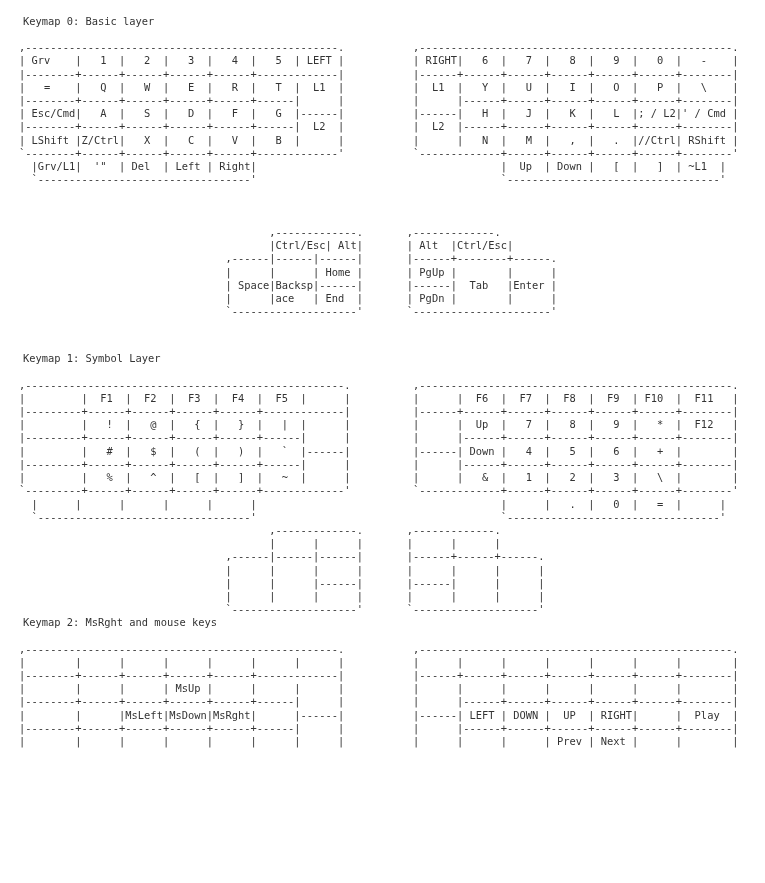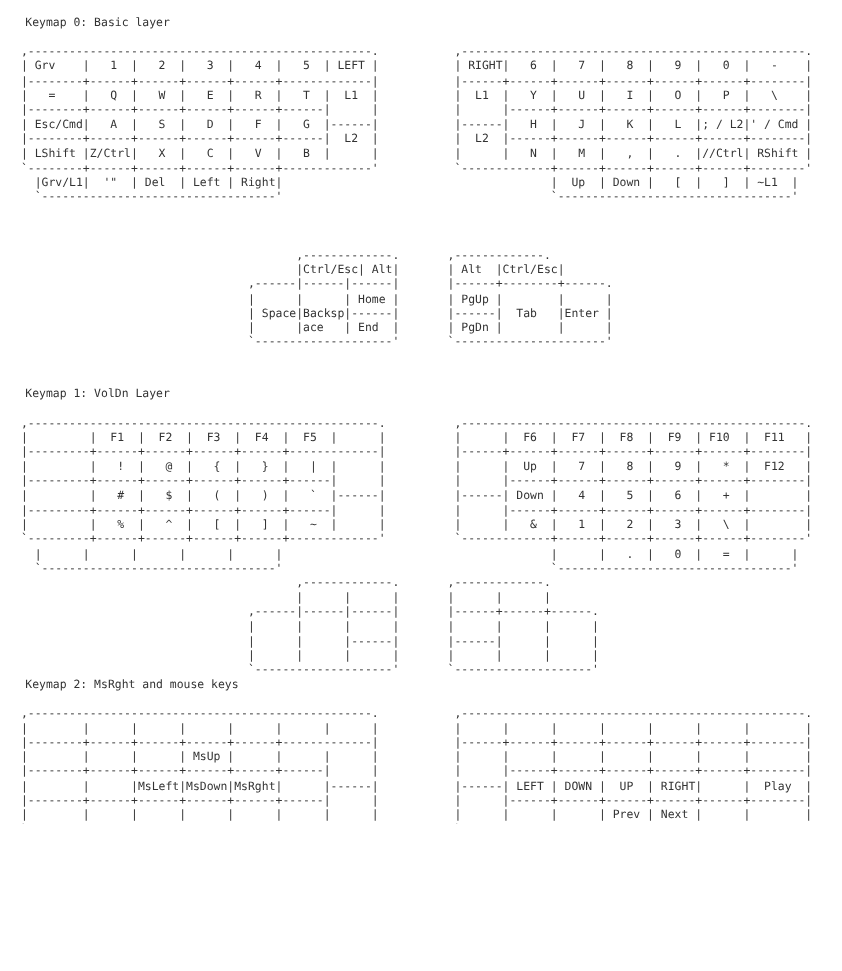--- a/index.html
+++ b/index.html
@@ -62,21 +62,21 @@
                                         ,-------------.       ,-------------.
                                         |Ctrl/Esc| Alt|       | Alt  |Ctrl/Esc|
                                  ,------|------|------|       |------+--------+------.
                                  |      |      | Home |       | PgUp |        |      |
                                  | Space|Backsp|------|       |------|  Tab   |Enter |
                                  |      |ace   | End  |       | PgDn |        |      |
                                  `--------------------'       `----------------------'</pre>
   </section>
 
   <section class="keymap-section s1">
-    <div class="keymap-title">Keymap 1: VolDn Layer</div>
+    <div class="keymap-title">Keymap 1: Symbol Layer</div>
     <pre class="keymap-art">,---------------------------------------------------.          ,--------------------------------------------------.
 |         |  F1  |  F2  |  F3  |  F4  |  F5  |      |          |      |  F6  |  F7  |  F8  |  F9  | F10  |  F11   |
 |---------+------+------+------+------+-------------|          |------+------+------+------+------+------+--------|
 |         |   !  |   @  |   {  |   }  |   |  |      |          |      |  Up  |   7  |   8  |   9  |   *  |  F12   |
 |---------+------+------+------+------+------|      |          |      |------+------+------+------+------+--------|
 |         |   #  |   $  |   (  |   )  |   `  |------|          |------| Down |   4  |   5  |   6  |   +  |        |
 |---------+------+------+------+------+------|      |          |      |------+------+------+------+------+--------|
 |         |   %  |   ^  |   [  |   ]  |   ~  |      |          |      |   &amp;  |   1  |   2  |   3  |   \  |        |
 `---------+------+------+------+------+-------------'          `-------------+------+------+------+------+--------'
   |      |      |      |      |      |                                       |      |   .  |   0  |   =  |      |

